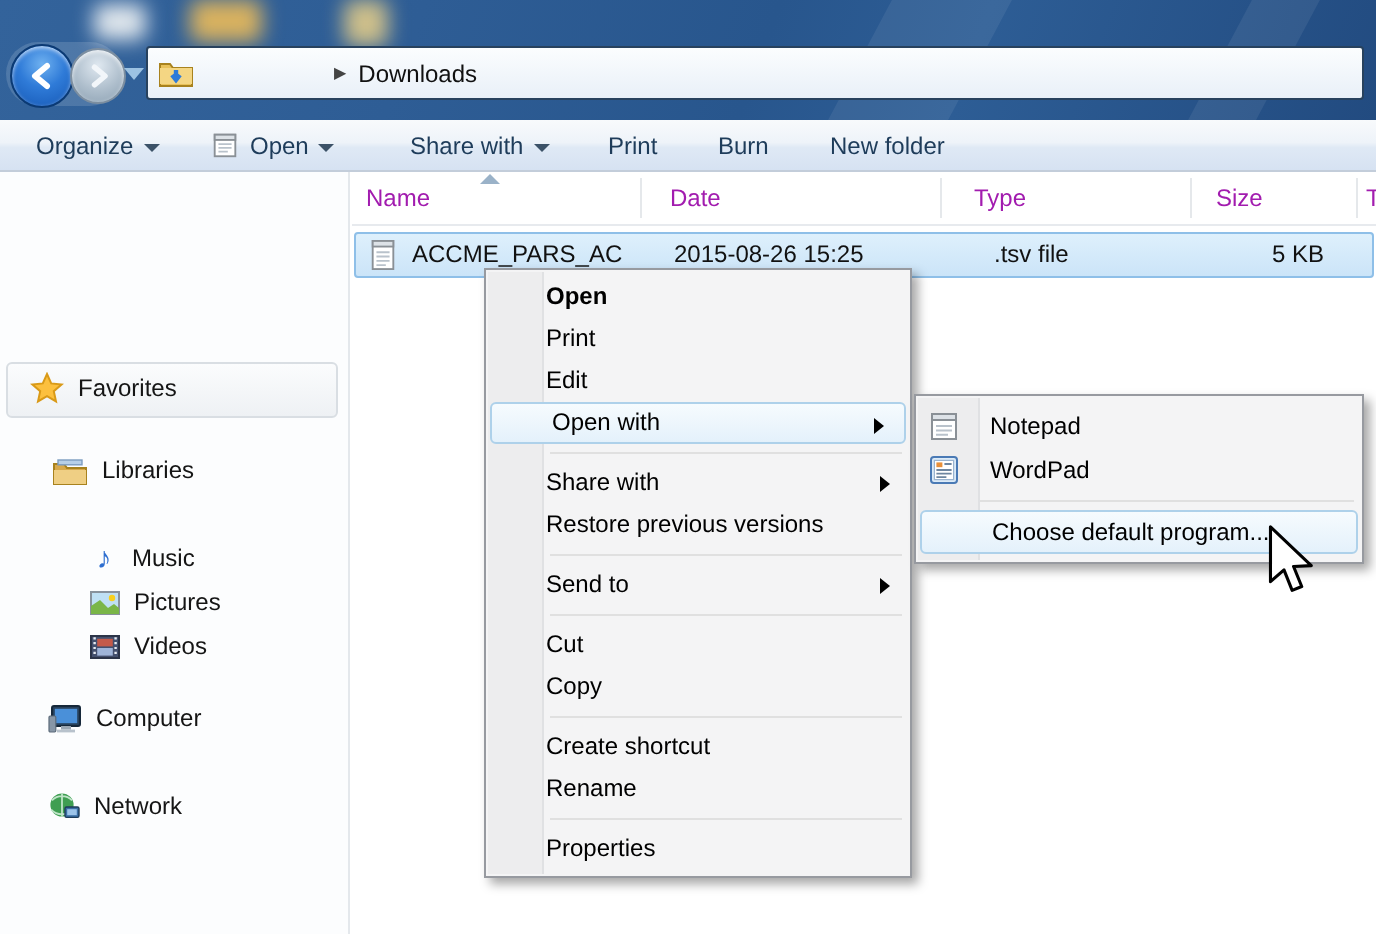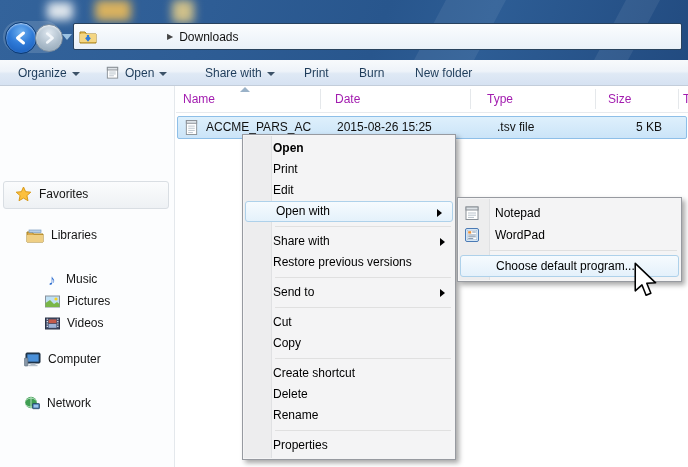--- a/index.html
+++ b/index.html
@@ -269,21 +269,20 @@
     <div class="msep"></div>
     <div class="mi">
       <span>Send to</span>
       <span class="sub-arrow"></span>
     </div>
     <div class="msep"></div>
     <div class="mi">Cut</div>
     <div class="mi">Copy</div>
     <div class="msep"></div>
     <div class="mi">Create shortcut</div>
-    <div class="mi">Delete</div>
     <div class="mi">Rename</div>
     <div class="msep"></div>
     <div class="mi">Properties</div>
   </div>
 
   <div class="menu sub">
     <div class="gutter" style="width:30px;"></div>
     <div class="mi">
       <span class="mi-icon icon">
         <svg width="16" height="16" viewBox="0 0 16 16">

